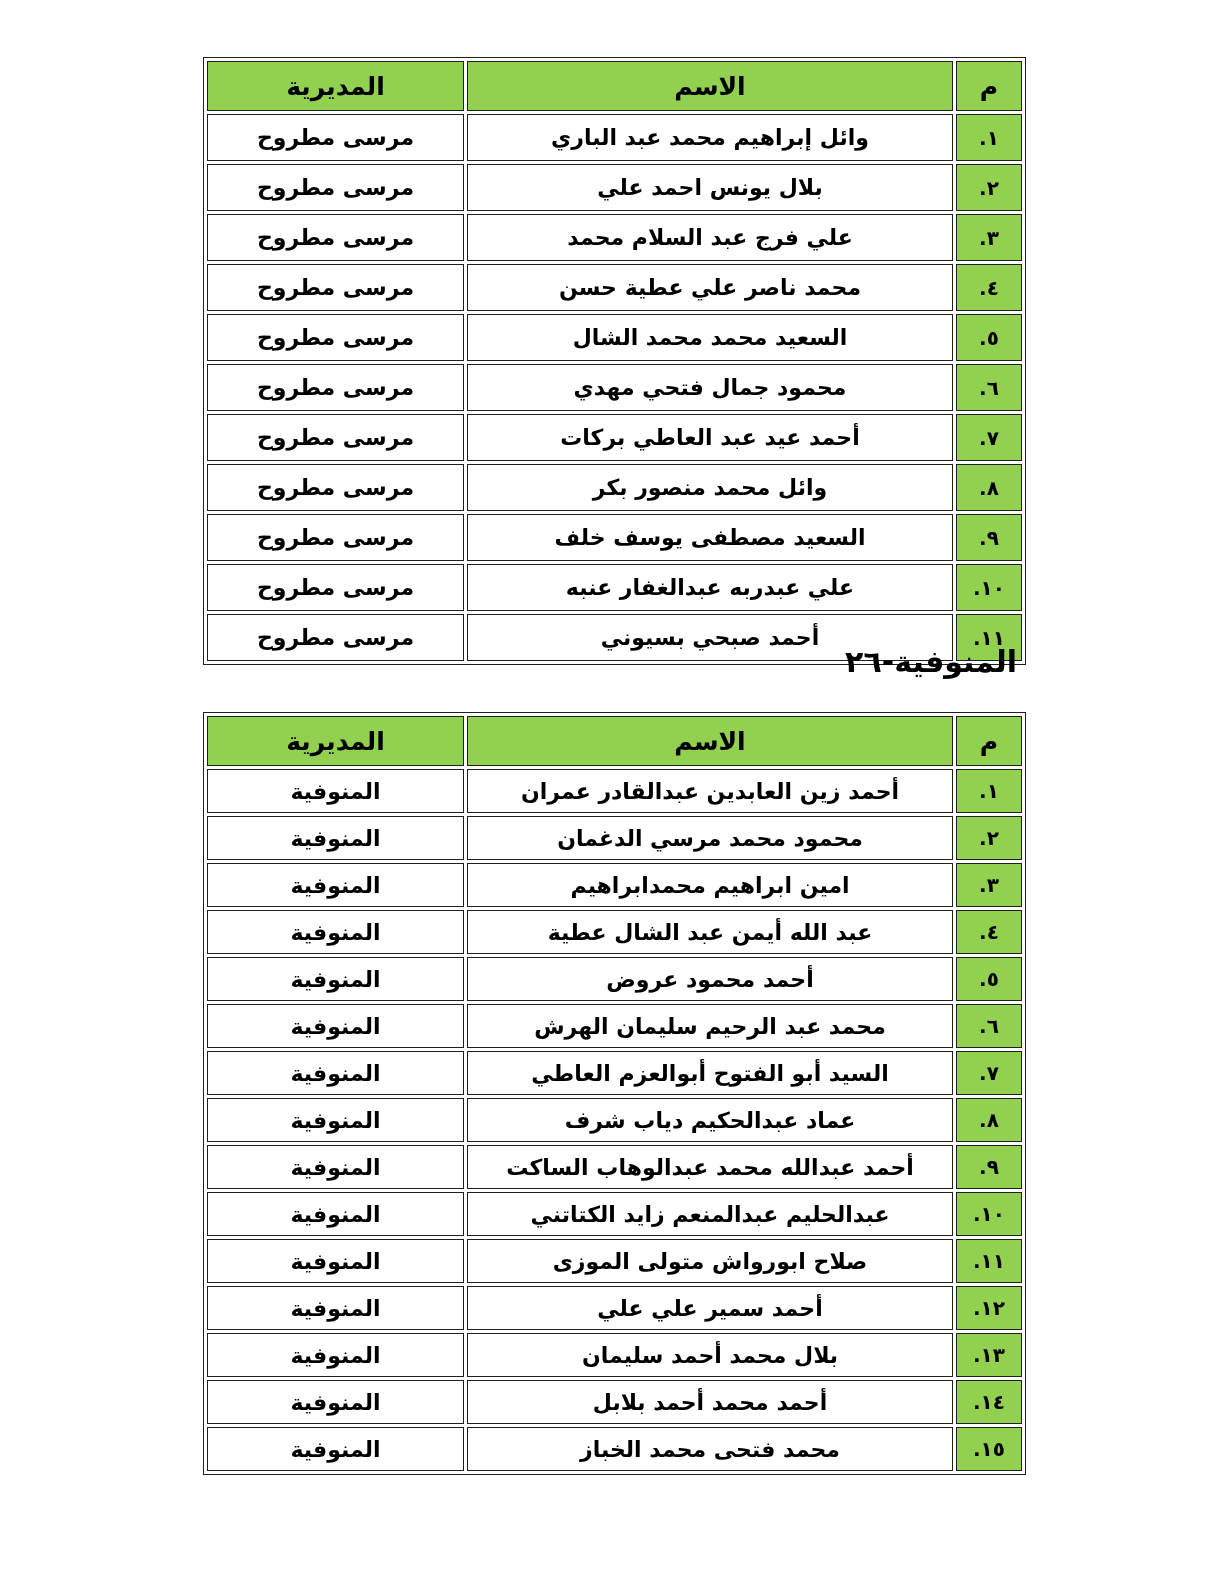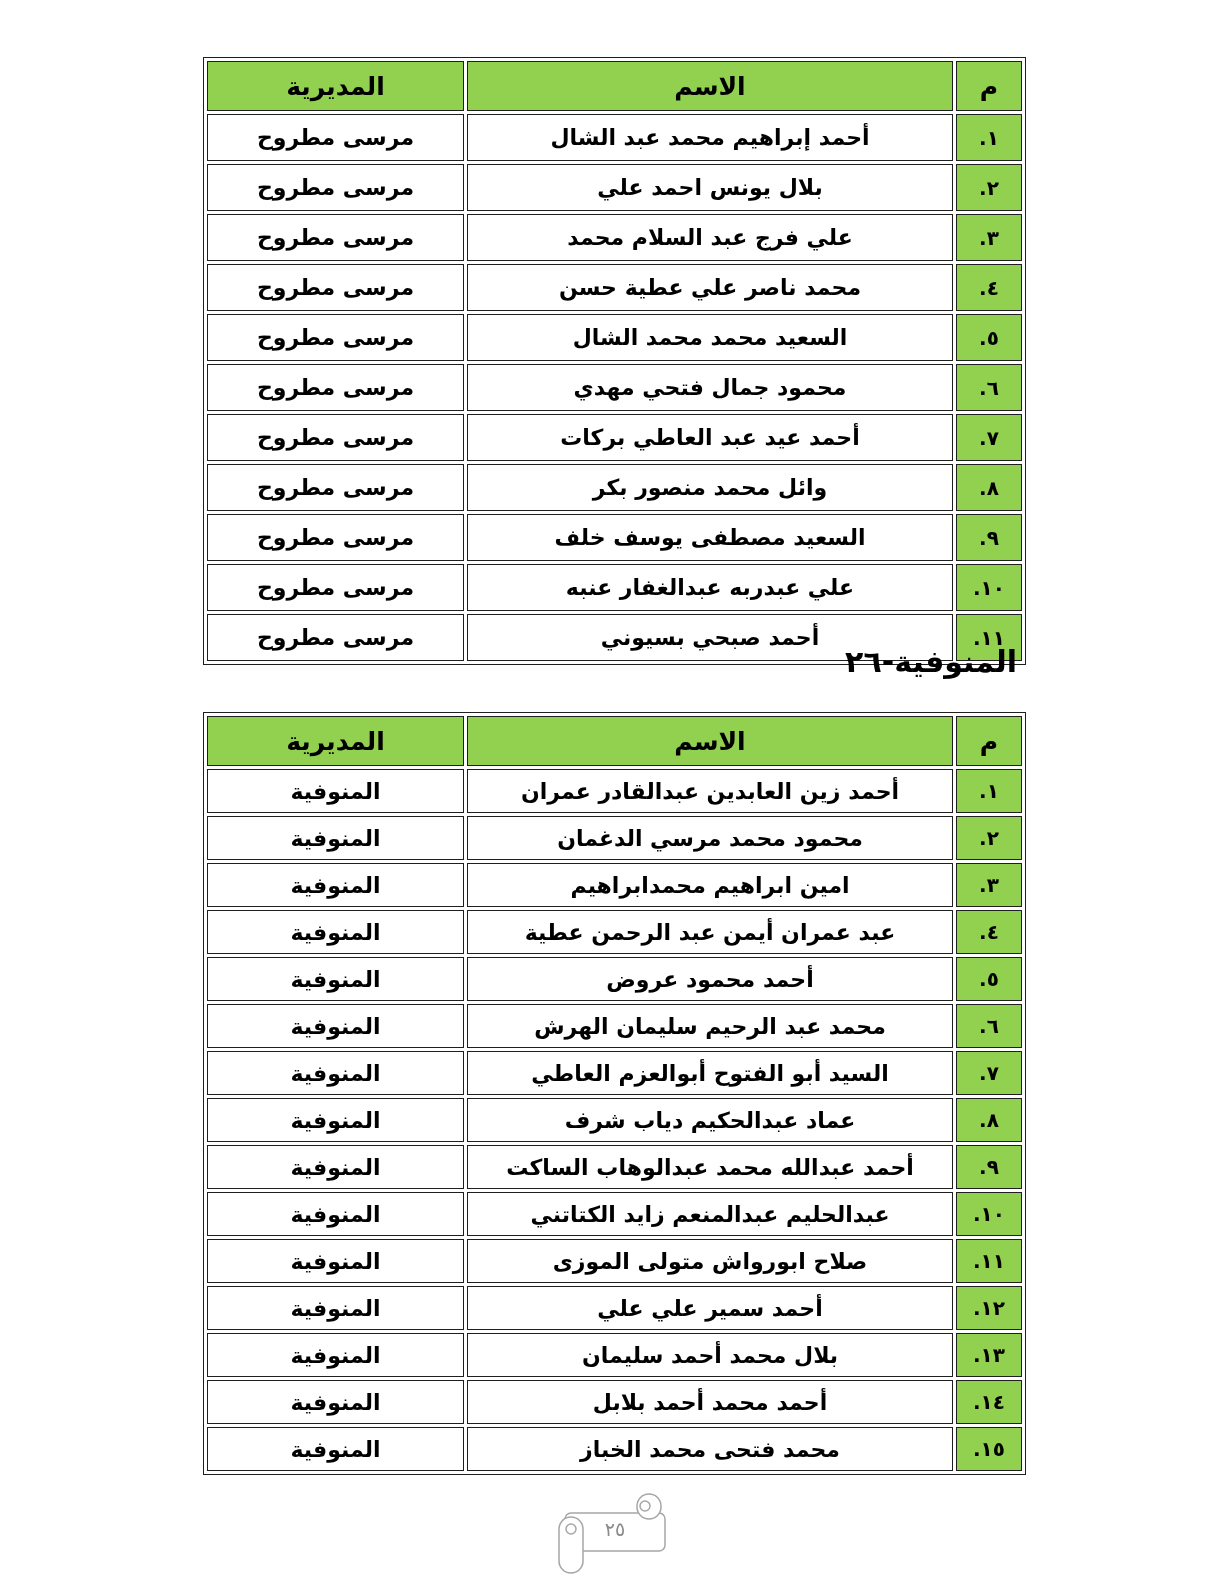--- a/index.html
+++ b/index.html
@@ -103,21 +103,21 @@
     <thead>
       <tr>
         <th>م</th>
         <th>الاسم</th>
         <th>المديرية</th>
       </tr>
     </thead>
     <tbody>
         <tr>
           <td class="cell-num">١.</td>
-          <td class="cell-name">أحمد إبراهيم محمد عبد الشال</td>
+          <td class="cell-name">وائل إبراهيم محمد عبد الباري</td>
           <td class="cell-dir">مرسى مطروح</td>
         </tr>
         <tr>
           <td class="cell-num">٢.</td>
           <td class="cell-name">بلال يونس احمد علي</td>
           <td class="cell-dir">مرسى مطروح</td>
         </tr>
         <tr>
           <td class="cell-num">٣.</td>
           <td class="cell-name">علي فرج عبد السلام محمد</td>
@@ -194,21 +194,21 @@
           <td class="cell-name">محمود محمد مرسي الدغمان</td>
           <td class="cell-dir">المنوفية</td>
         </tr>
         <tr>
           <td class="cell-num">٣.</td>
           <td class="cell-name">امين ابراهيم محمدابراهيم</td>
           <td class="cell-dir">المنوفية</td>
         </tr>
         <tr>
           <td class="cell-num">٤.</td>
-          <td class="cell-name">عبد عمران أيمن عبد الرحمن عطية</td>
+          <td class="cell-name">عبد الله أيمن عبد الشال عطية</td>
           <td class="cell-dir">المنوفية</td>
         </tr>
         <tr>
           <td class="cell-num">٥.</td>
           <td class="cell-name">أحمد محمود عروض</td>
           <td class="cell-dir">المنوفية</td>
         </tr>
         <tr>
           <td class="cell-num">٦.</td>
           <td class="cell-name">محمد عبد الرحيم سليمان الهرش</td>
@@ -255,24 +255,14 @@
           <td class="cell-dir">المنوفية</td>
         </tr>
         <tr>
           <td class="cell-num">١٥.</td>
           <td class="cell-name">محمد فتحى محمد الخباز</td>
           <td class="cell-dir">المنوفية</td>
         </tr>
       </tbody>
   </table>
 
-  <div class="scroll-wrap">
-    <svg viewBox="0 0 111 82" width="111" height="82" fill="#ffffff" stroke="#a6a6a6" stroke-width="1.5" stroke-linejoin="round">
-      <rect x="8" y="20" width="100" height="38" rx="6"></rect>
-      <rect x="80" y="1" width="24" height="25" rx="12"></rect>
-      <circle cx="88" cy="13" r="5"></circle>
-      <rect x="2" y="24" width="24" height="56" rx="12"></rect>
-      <circle cx="14" cy="36" r="5"></circle>
-    </svg>
-    <div class="page-num">٢٥</div>
-  </div>
 
 </div>
 
 </body></html>

